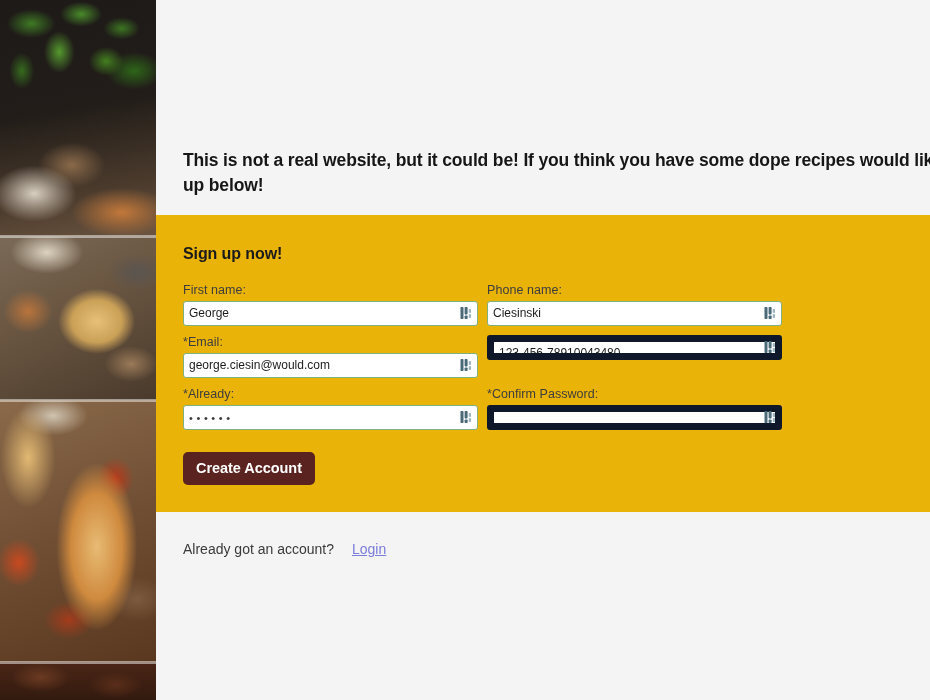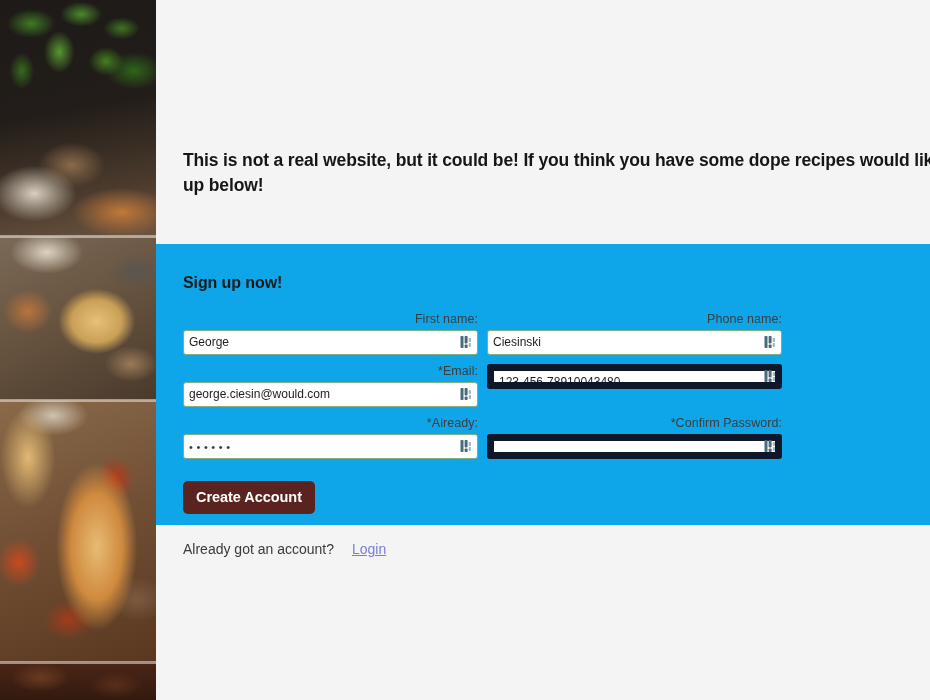--- a/index.html
+++ b/index.html
@@ -128,24 +128,24 @@
     font-size: 17.5px;
     font-weight: bold;
     line-height: 25px;
     color: #161616;
     letter-spacing: -0.15px;
   }
 
   .card {
     position: absolute;
     left: 0;
-    top: 244px;
+    top: 215px;
     right: 0;
     height: 297px;
-    background: #0ea5e9;
+    background: #eab308;
   }
 
   .card-inner {
     position: absolute;
     left: 27px;
     top: 0;
     width: 600px;
   }
 
   .form-heading {
@@ -168,21 +168,20 @@
     width: 295px;
     flex: 0 0 295px;
   }
   .field-label {
     display: block;
     font-size: 12.5px;
     color: #3d3d3d;
     line-height: 15px;
     margin-bottom: 3px;
     letter-spacing: 0.05px;
-    text-align: right;
   }
   .input-wrap {
     position: relative;
     height: 25px;
   }
   .input-box {
     box-sizing: border-box;
     width: 100%;
     height: 25px;
     padding: 0 22px 0 5px;

